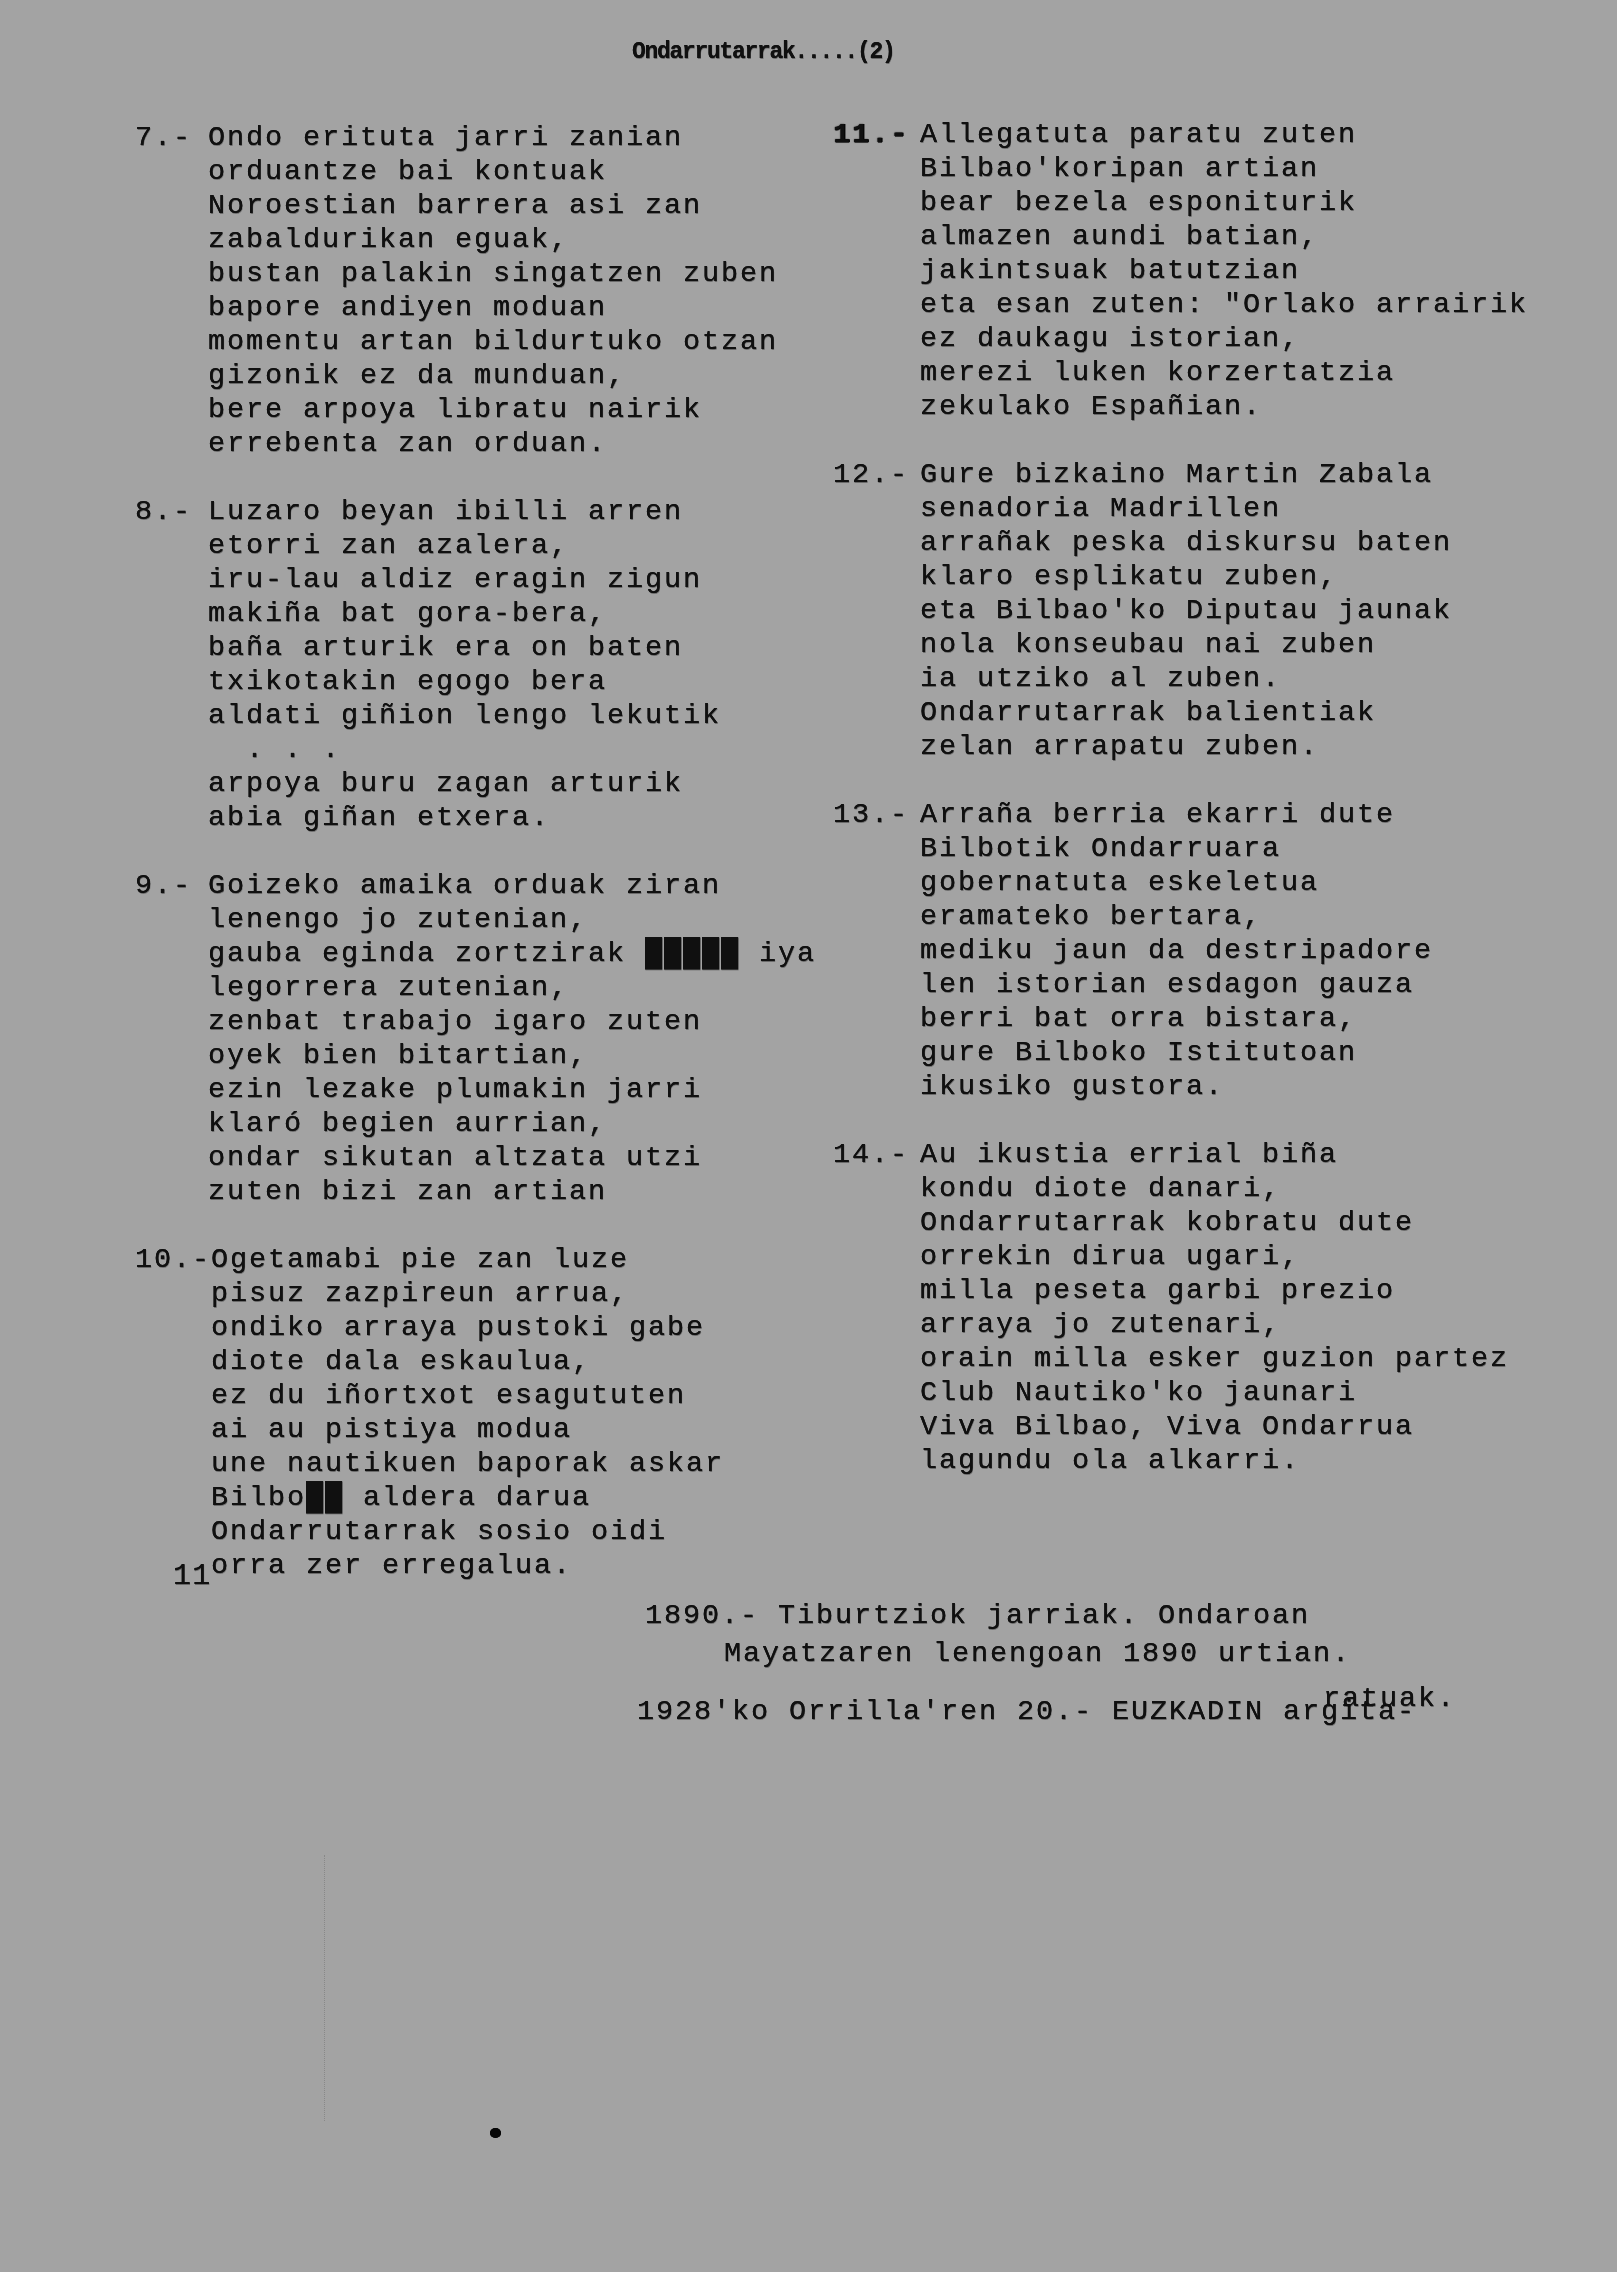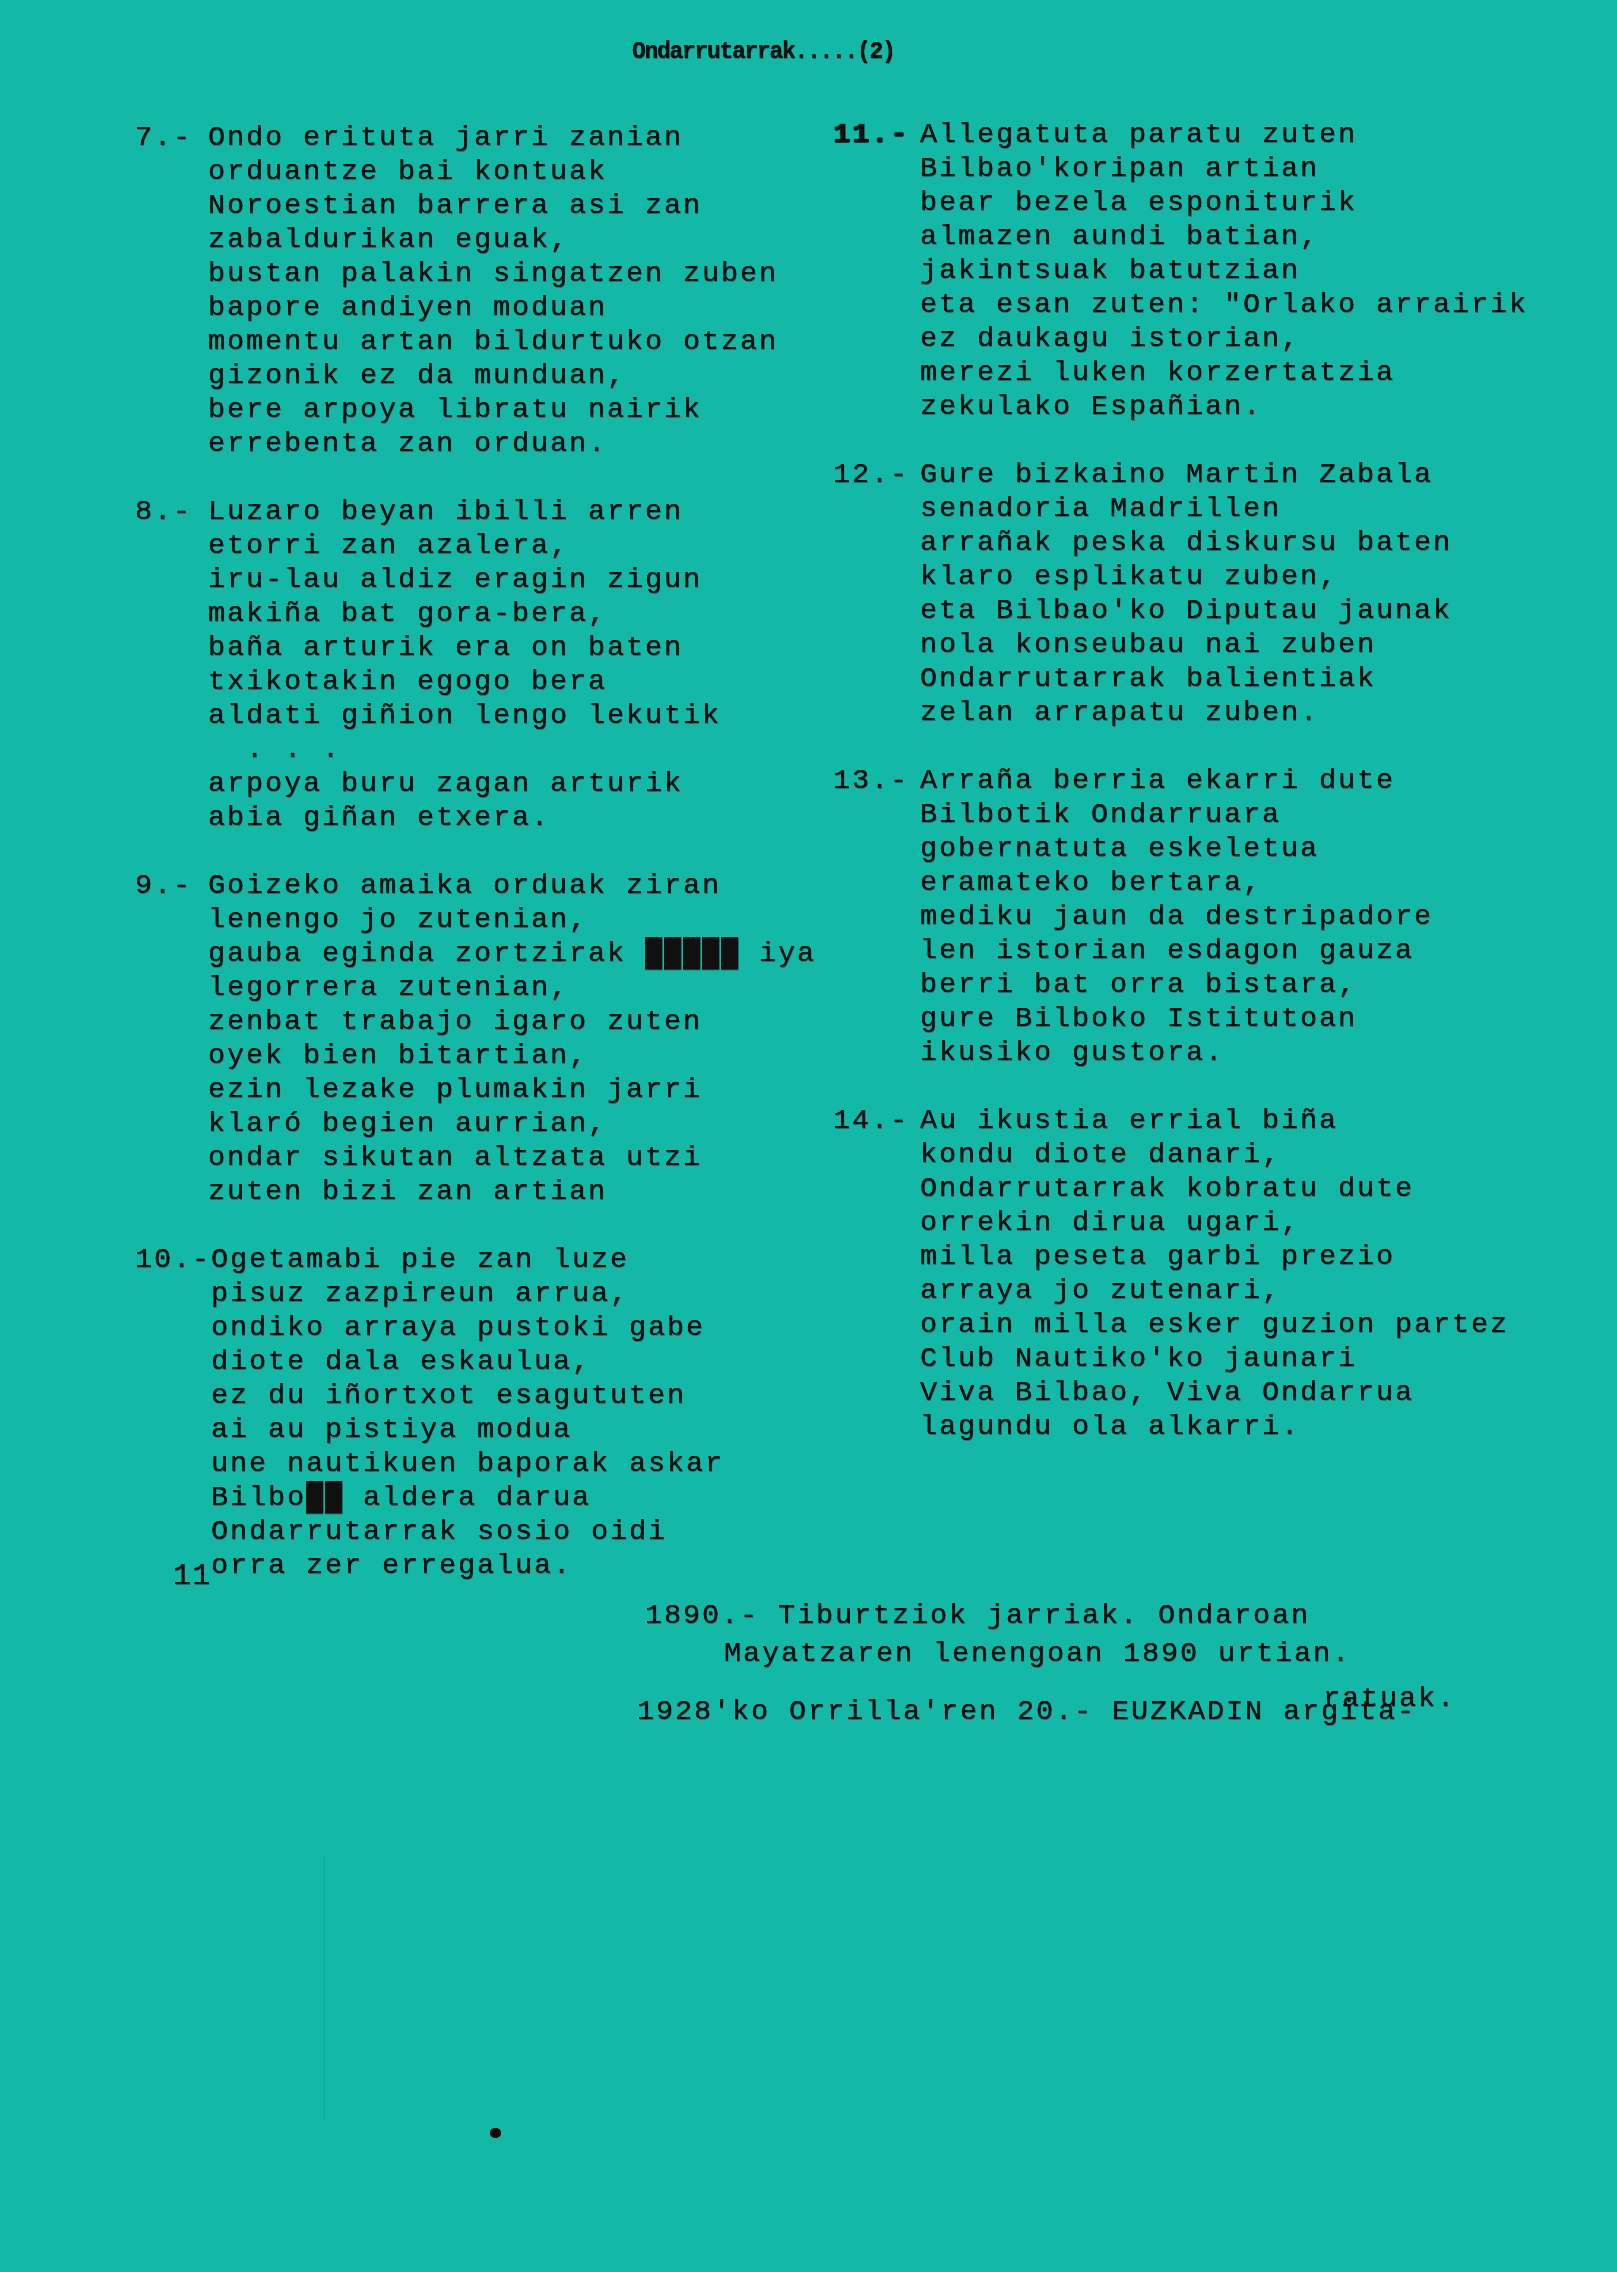--- a/index.html
+++ b/index.html
@@ -1,21 +1,21 @@
 <!DOCTYPE html>
 <html style="font-size:10.4px"><head>
 <meta charset="utf-8">
 <style>
   html,body{margin:0;padding:0;}
   body{background:#e8e8e6;}
   .page{
     position:relative;
     width:1617px;
     height:2273px;
-    background:#14b8a6;
+    background:#a3a3a3;
     overflow:hidden;
     font-family:"Liberation Mono","DejaVu Sans Mono",monospace;
     color:#101010;
   }
   .typed{
     text-shadow:0 0 0.6px rgba(0,0,0,.85), 0.5px 0.5px 0 rgba(0,0,0,.35);
   }
   .doc-title{
     position:absolute;
     left:632px;
@@ -175,20 +175,21 @@
       </div>
       <div class="stanza">
         <span class="stanza-number">12.-</span>
         <div class="stanza-lines">
           <div class="poem-line">Gure bizkaino Martin Zabala</div>
           <div class="poem-line">senadoria Madrillen</div>
           <div class="poem-line">arrañak peska diskursu baten</div>
           <div class="poem-line">klaro esplikatu zuben,</div>
           <div class="poem-line">eta Bilbao'ko Diputau jaunak</div>
           <div class="poem-line">nola konseubau nai zuben</div>
+          <div class="poem-line">ia utziko al zuben.</div>
           <div class="poem-line">Ondarrutarrak balientiak</div>
           <div class="poem-line">zelan arrapatu zuben.</div>
         </div>
       </div>
       <div class="stanza">
         <span class="stanza-number">13.-</span>
         <div class="stanza-lines">
           <div class="poem-line">Arraña berria ekarri dute</div>
           <div class="poem-line">Bilbotik Ondarruara</div>
           <div class="poem-line">gobernatuta eskeletua</div>

